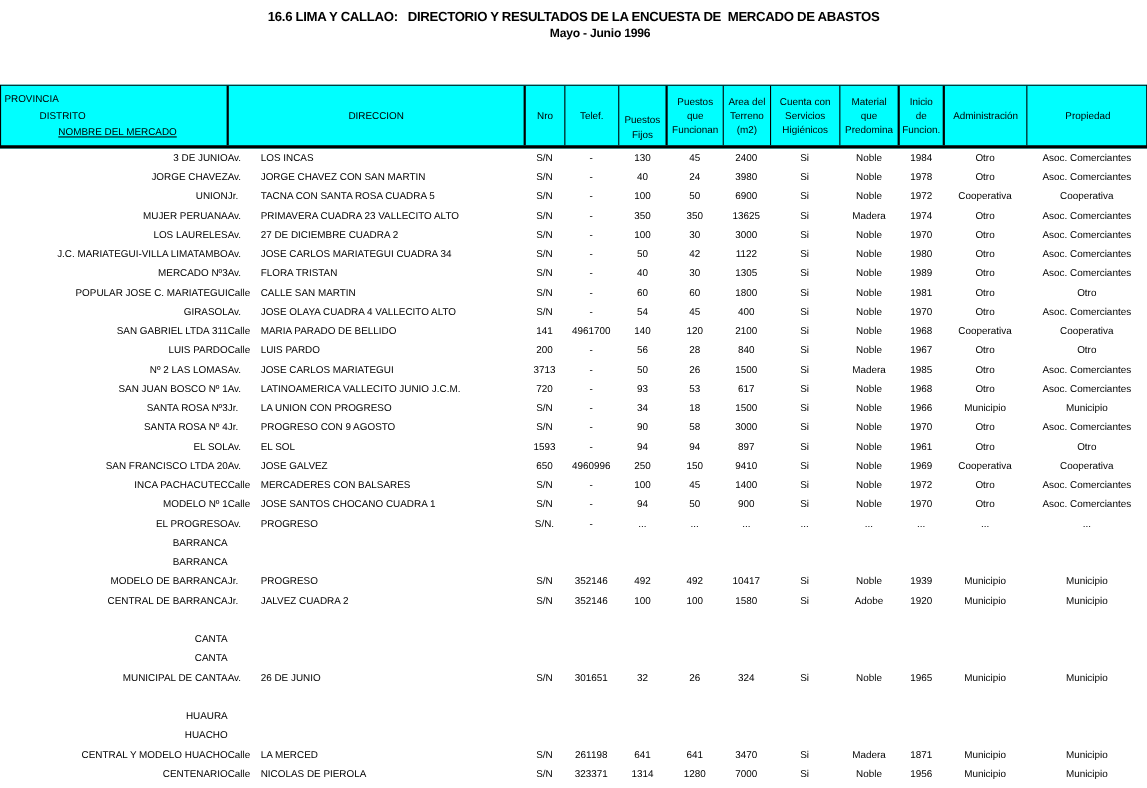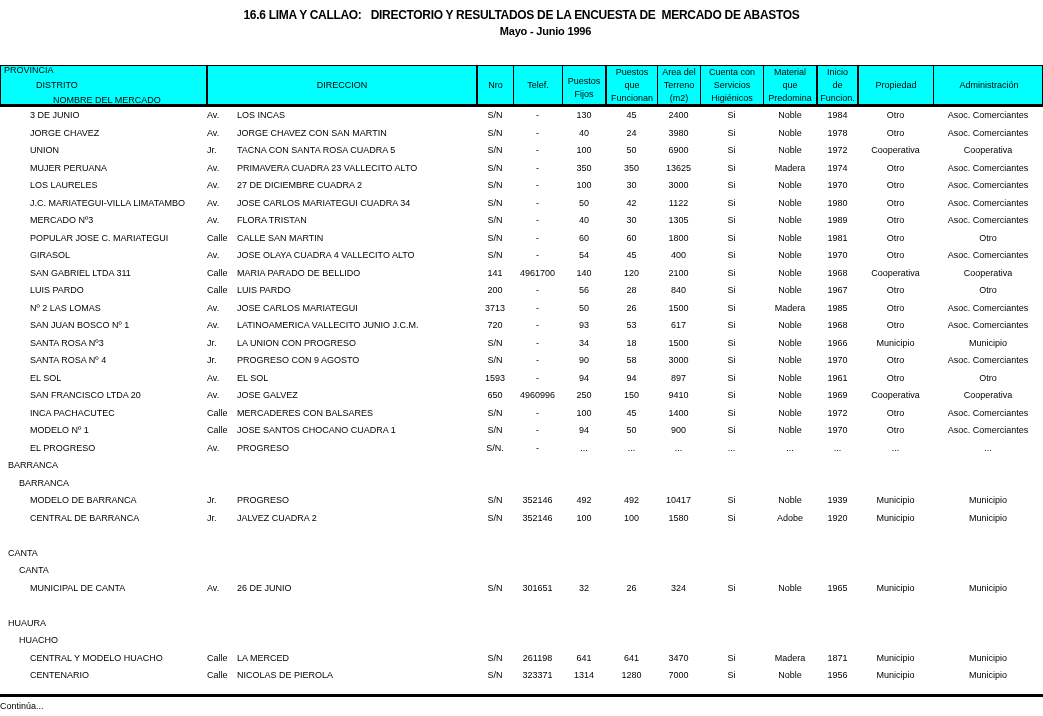--- a/index.html
+++ b/index.html
@@ -6,40 +6,41 @@
   html,body { background:#ffffff; }
   body {
     width:1043px; height:716px;
     font-family:"Liberation Sans", sans-serif;
     color:#000;
     overflow:hidden;
   }
   .page { width:1043px; height:716px; position:relative; background:#fff; }
 
   
-  .title-block { text-align:center; padding-top:8px; height:65px; }
+  .title-block { text-align:center; padding-top:8px; height:37px; }
   .main-title {
     font-size:12px; font-weight:bold; white-space:pre;
     letter-spacing:-0.3px;
   }
   .sub-title {
     font-size:11px; font-weight:bold; margin-top:3px; letter-spacing:-0.2px;padding-left:48px;
   }
 
   
   .thead {
     display:grid;
     grid-template-columns:207px 270px 36px 49px 44px 51px 43px 63px 54px 41px 75px 110px;
-    height:42px;
+    height:58px;
     background:#00ffff;
     border-top:1px solid #000;
     border-left:1px solid #000;
     border-right:1px solid #000;
     border-bottom:3px solid #000;
     font-size:9px;
+    margin-top:40px;
   }
   .th {
     border-right:1px solid #000;
     display:flex; flex-direction:column; justify-content:center;
     text-align:center; line-height:13px;
     overflow:hidden;
   }
   .th:last-child { border-right:none; }
   .th.b2 { border-right-width:2px; }
   .th-col1 { text-align:left; line-height:15px; justify-content:center; }
@@ -51,21 +52,21 @@
   
   .tbody { width:1043px; }
   .row {
     display:grid;
     grid-template-columns:207px 30px 240px 36px 49px 44px 51px 43px 63px 54px 41px 75px 110px;
     height:17.5px; line-height:17.5px;
     font-size:9px;
     white-space:nowrap;
   }
   .cell { overflow:visible; text-align:center; }
-  .c-name { text-align:left; padding-left:30px; }
+  .c-name { text-align:right; padding-left:30px; }
   .row.province .c-name { padding-left:8px; }
   .row.district .c-name { padding-left:19px; }
   .c-via { text-align:left; padding-left:0px; }
   .c-dir { text-align:left; }
 
   
   .bottom-rule {
     margin-top:9px;
     border-top:3px solid #000;
     width:1043px;
@@ -125,24 +126,24 @@
       <span>Material</span>
       <span>que</span>
       <span>Predomina</span>
     </div>
     <div class="th b2">
       <span>Inicio</span>
       <span>de</span>
       <span>Funcion.</span>
     </div>
     <div class="th">
+      <span>Administración</span>
+    </div>
+    <div class="th">
       <span>Propiedad</span>
-    </div>
-    <div class="th">
-      <span>Administración</span>
     </div>
   </div>
 
   <div class="tbody">
       <div class="row market">
         <div class="cell c-name">3 DE JUNIO</div>
         <div class="cell c-via">Av.</div>
         <div class="cell c-dir">LOS INCAS</div>
         <div class="cell c-nro">S/N</div>
         <div class="cell c-tel">-</div>

